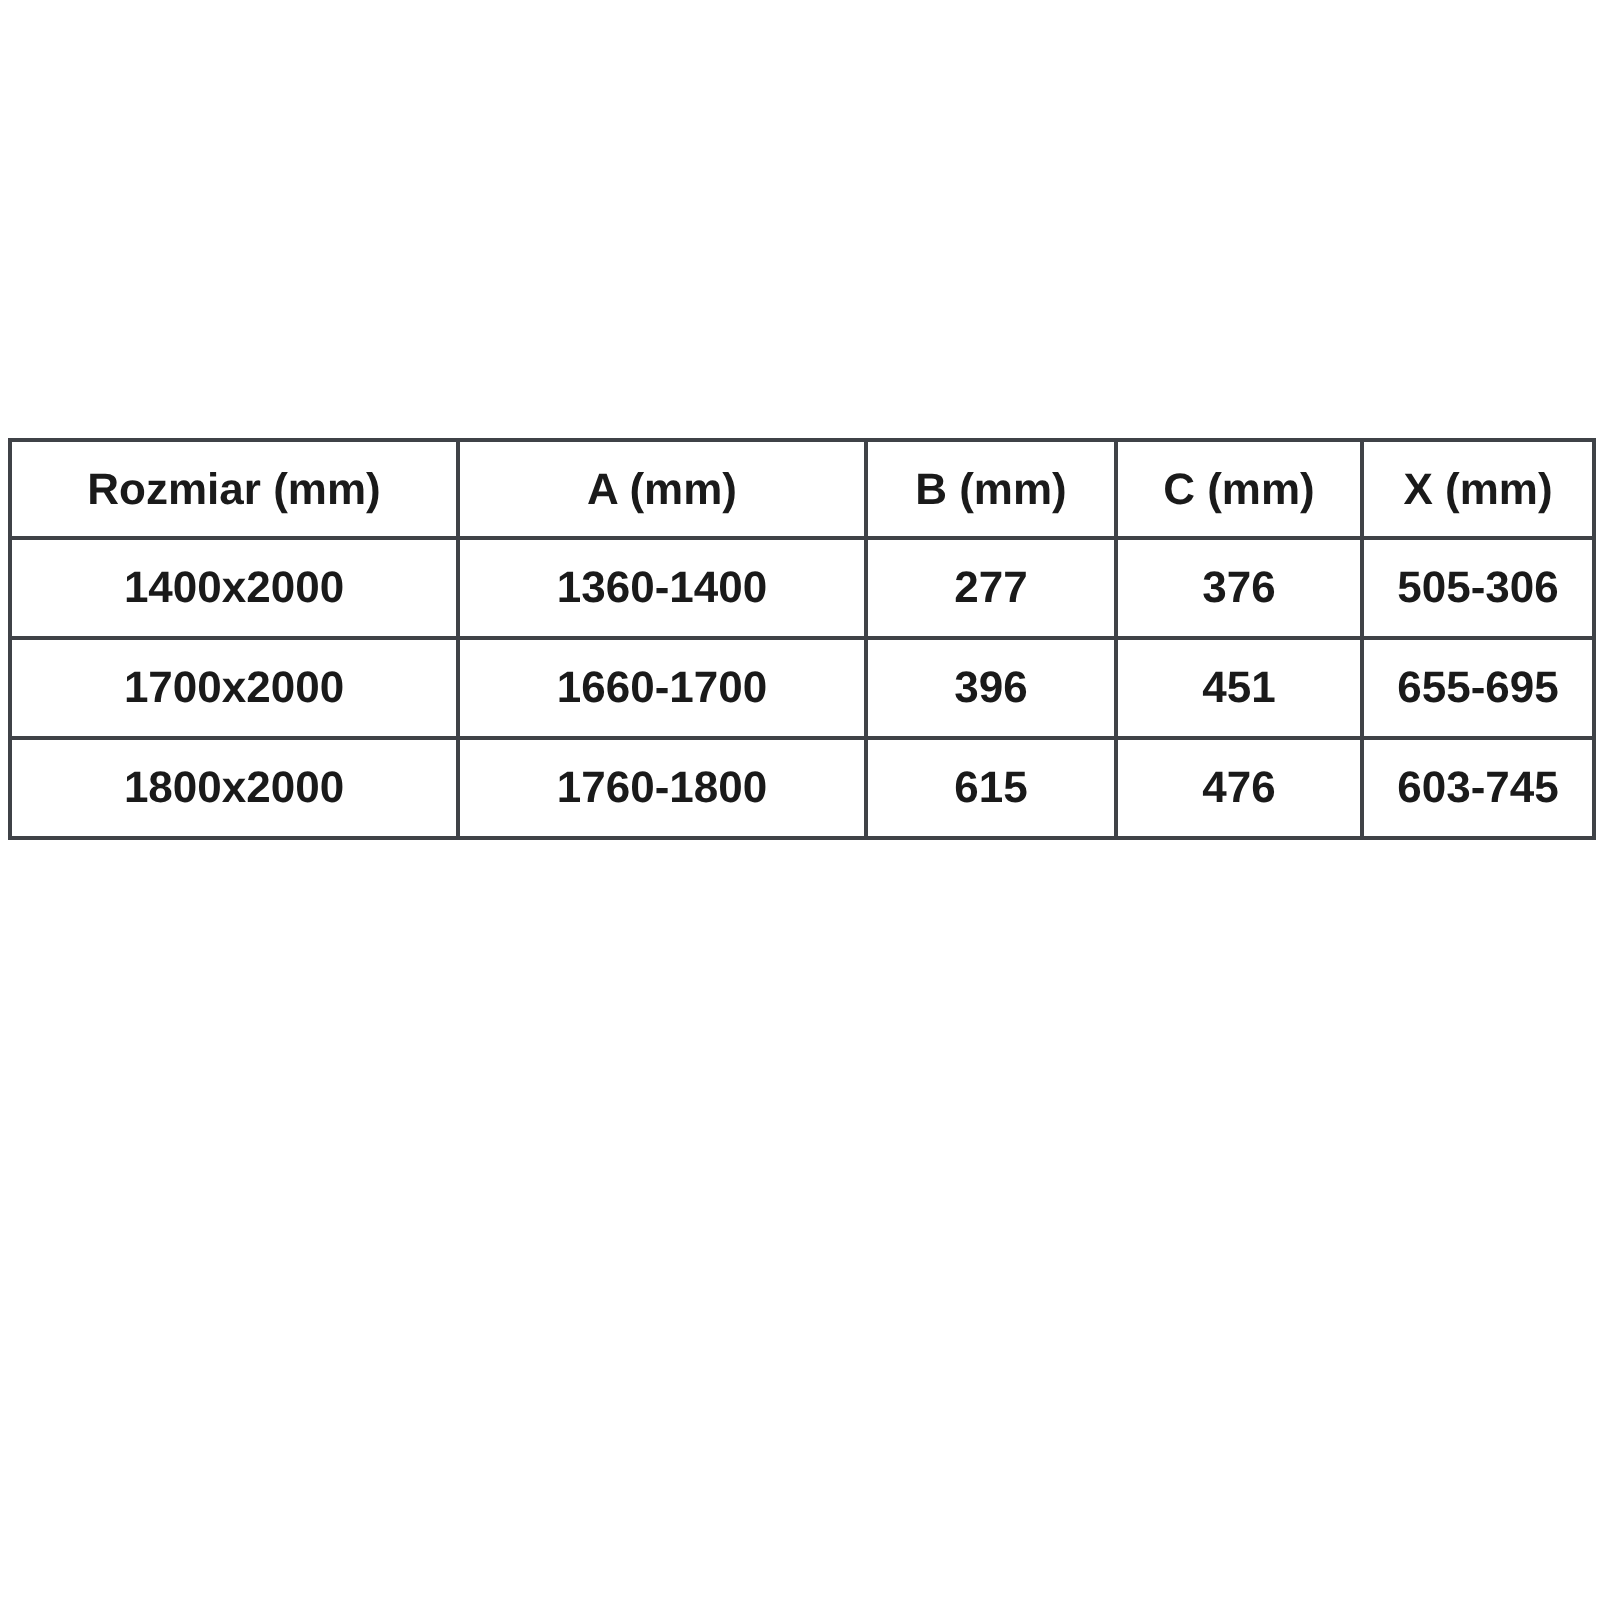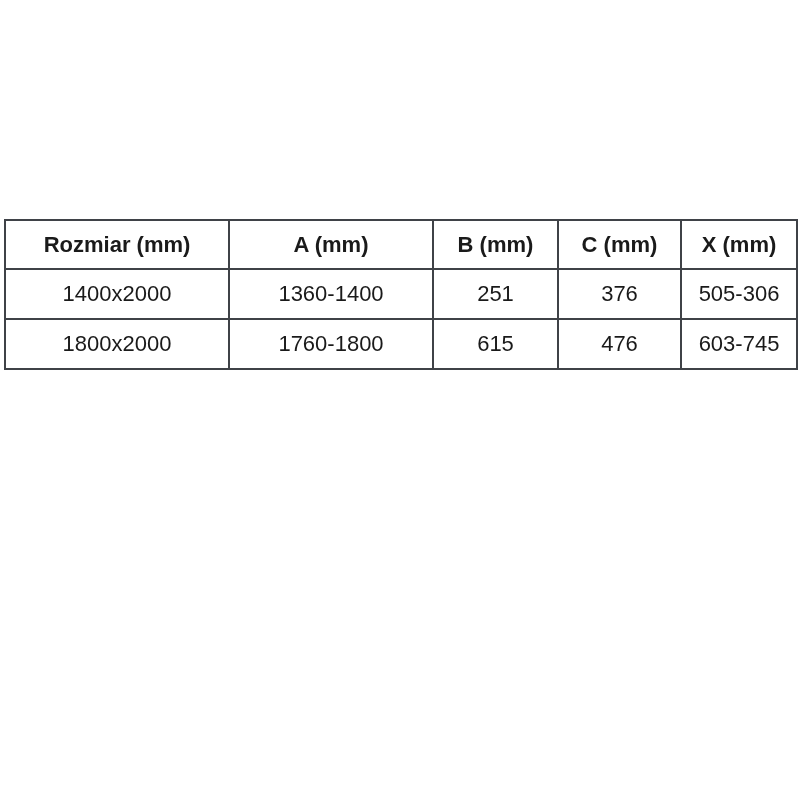--- a/index.html
+++ b/index.html
@@ -36,21 +36,21 @@
     font-size: 22px;
     padding: 0;
     overflow: hidden;
     white-space: nowrap;
   }
   table.spec-table th {
     font-weight: bold;
     height: 47px;
   }
   table.spec-table td {
-    font-weight: normal;
+    font-weight: bold;
     height: 48px;
   }
   col.c0 { width: 224px; }
   col.c1 { width: 204px; }
   col.c2 { width: 125px; }
   col.c3 { width: 123px; }
   col.c4 { width: 116px; }
 </style>
 </head>
 <body>
@@ -71,23 +71,30 @@
         <th>A (mm)</th>
         <th>B (mm)</th>
         <th>C (mm)</th>
         <th>X (mm)</th>
       </tr>
     </thead>
     <tbody>
       <tr>
         <td>1400x2000</td>
         <td>1360-1400</td>
-        <td>251</td>
+        <td>277</td>
         <td>376</td>
         <td>505-306</td>
+      </tr>
+      <tr>
+        <td>1700x2000</td>
+        <td>1660-1700</td>
+        <td>396</td>
+        <td>451</td>
+        <td>655-695</td>
       </tr>
       <tr>
         <td>1800x2000</td>
         <td>1760-1800</td>
         <td>615</td>
         <td>476</td>
         <td>603-745</td>
       </tr>
     </tbody>
   </table>

